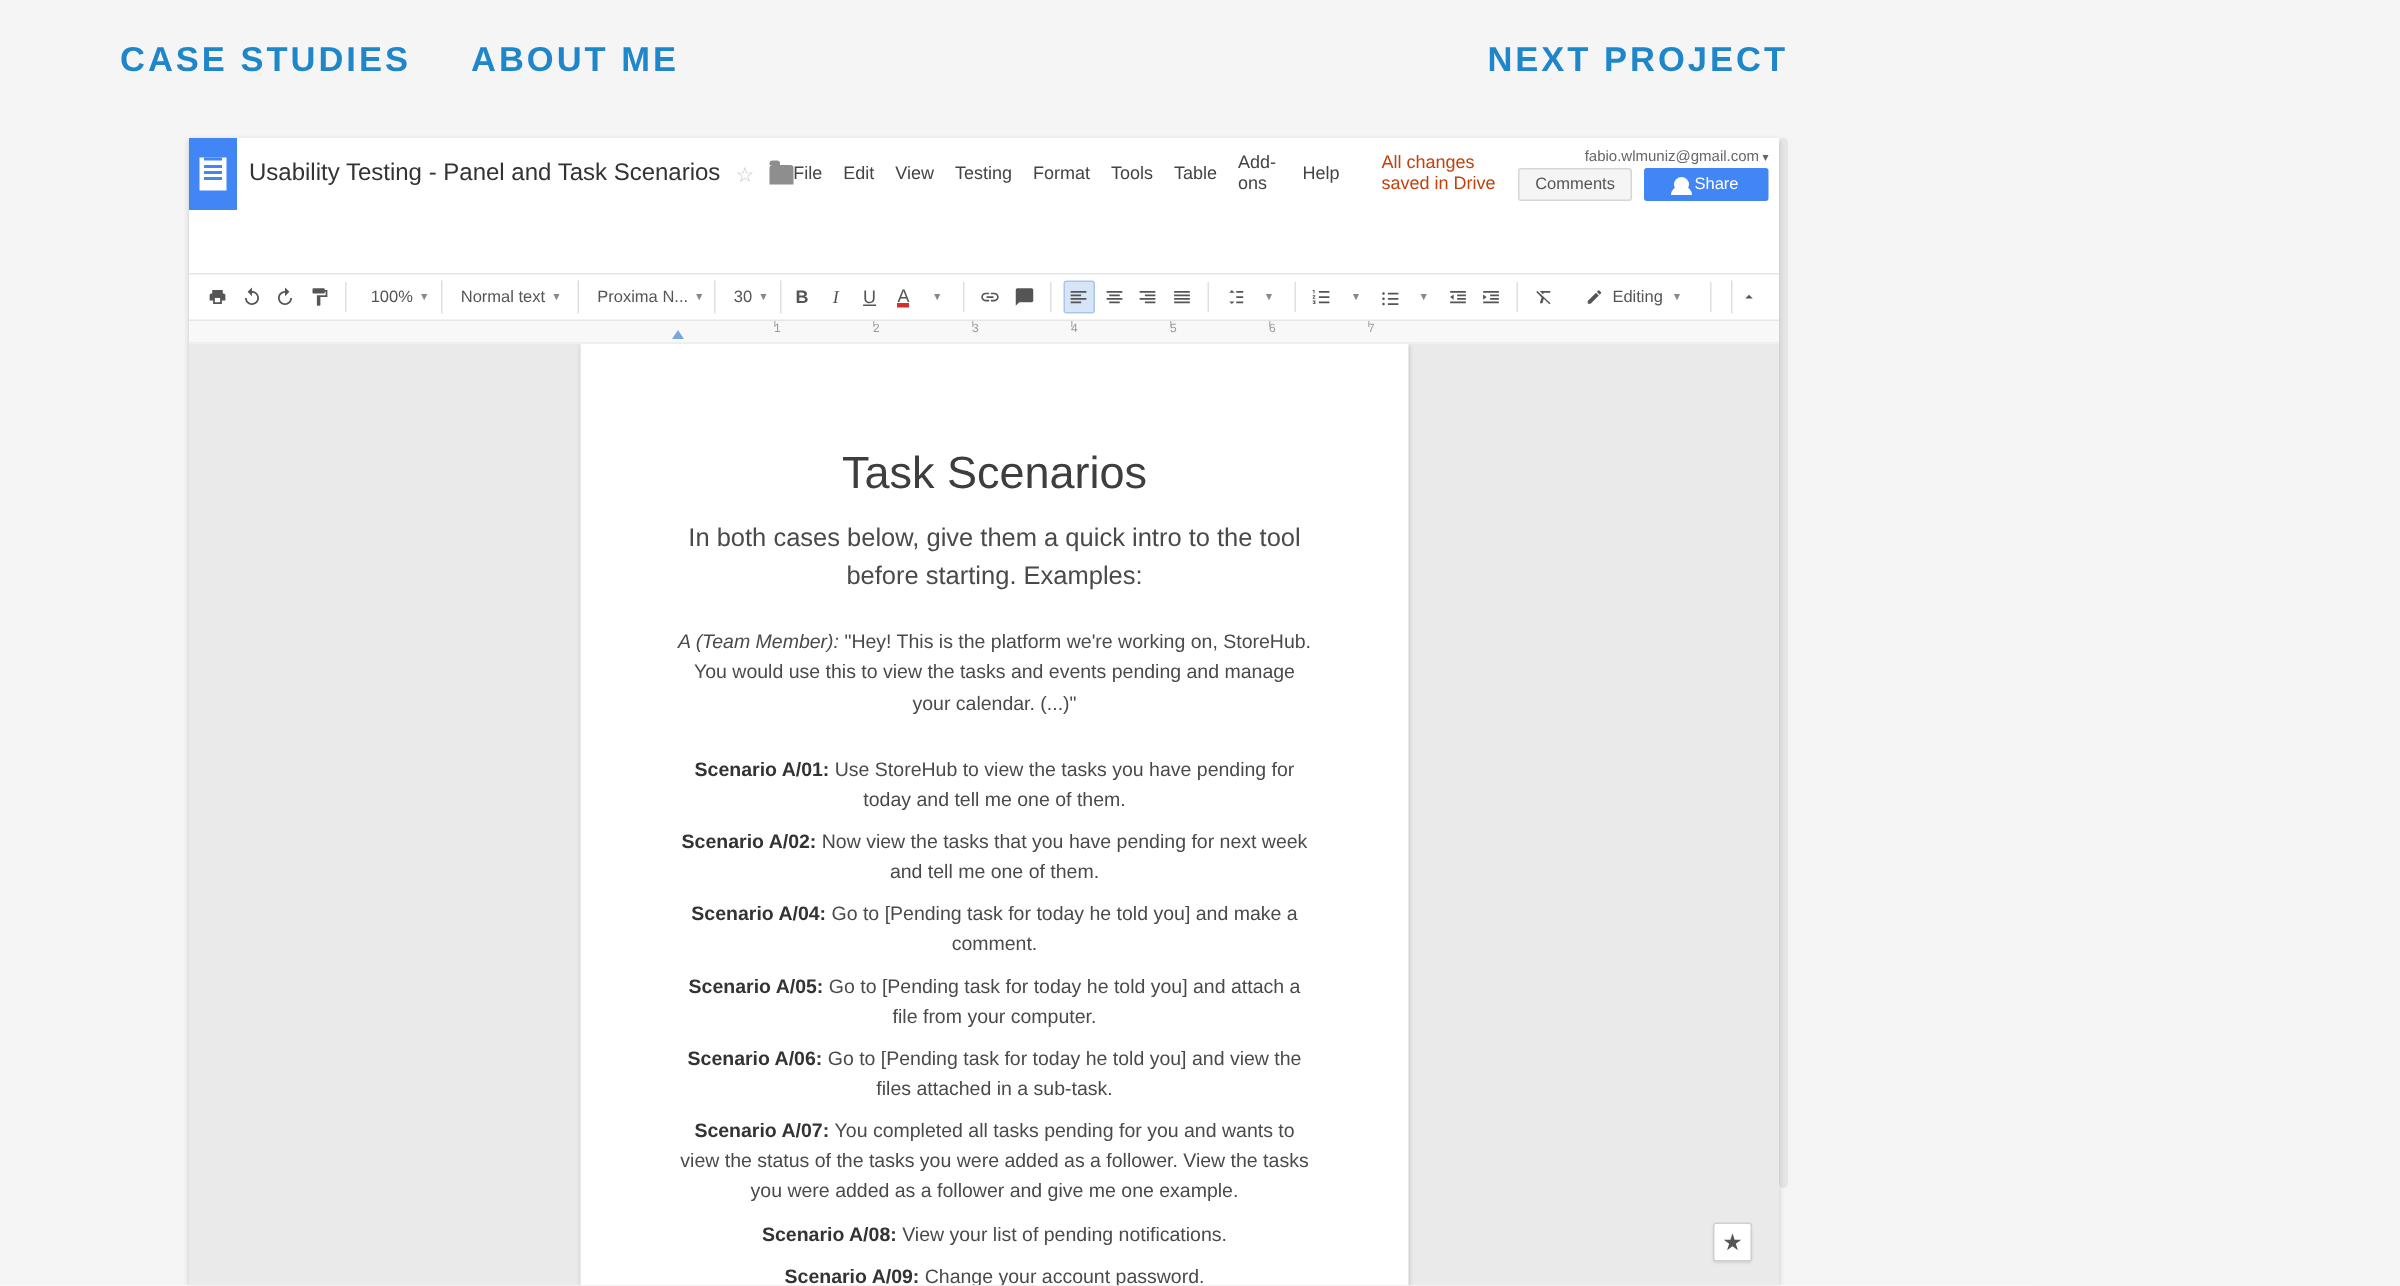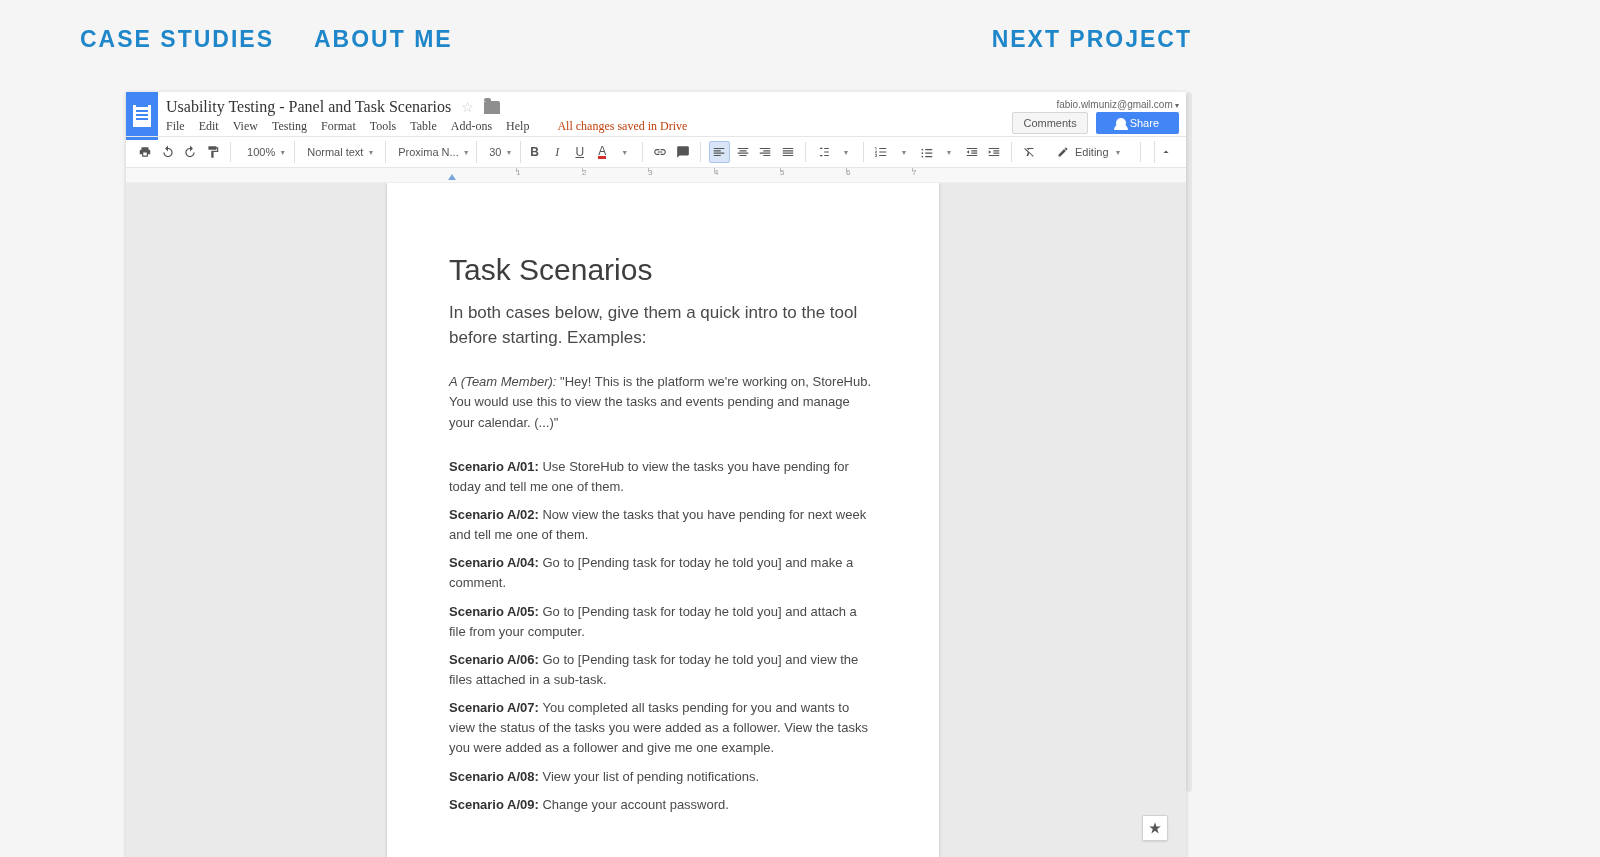--- a/index.html
+++ b/index.html
@@ -12,61 +12,61 @@
 
 
 .doc-window{position:absolute;top:92px;left:126px;right:86px;bottom:0;background:#fff;box-shadow:0 1px 4px rgba(0,0,0,.18);display:flex;flex-direction:column;}
 
 
 .titlebar{height:40px;display:flex;align-items:center;padding:4px 7px 0 0;border-bottom:0;}
 .doc-logo{width:32px;height:48px;background:#4285f4;display:flex;align-items:center;justify-content:center;margin-right:8px;}
 .doc-logo-inner{width:18px;height:22px;background:#fff;position:relative;}
 .doc-logo-inner::before,.doc-logo-inner::after{content:"";position:absolute;left:3px;right:3px;height:2px;background:#4285f4;}
 .doc-logo-inner::before{top:5px;box-shadow:0 4px 0 #4285f4,0 8px 0 #4285f4;}
-.title-area{flex:1;display:flex;flex-direction:column;min-width:0;font-family:Liberation Serif, serif;}
+.title-area{flex:1;display:flex;flex-direction:row;min-width:0;}
 .title-row{display:flex;align-items:center;gap:10px;height:20px;}
 .doc-title{font-size:16px;color:#333;white-space:nowrap;}
 .star{color:#c9c9c9;font-size:14px;cursor:pointer;}
 .folder{width:16px;height:13px;background:#8e8e8e;border-radius:2px 2px 0 0;position:relative;}
 .folder::before{content:"";position:absolute;top:-3px;left:0;width:7px;height:3px;background:#8e8e8e;border-radius:2px 2px 0 0;}
 
 .menubar{display:flex;gap:14px;font-size:12px;color:#444;height:18px;align-items:center;}
 .menubar span{cursor:pointer;}
 .save-status{color:#c2410c;margin-left:14px;}
 
 .top-right{display:flex;align-items:center;gap:8px;}
 .user-email{font-size:10px;color:#666;}
 .user-email::after{content:" ▾";font-size:8px;}
 .comments-btn{border:1px solid #d6d6d6;background:#f5f5f5;font-size:11px;color:#555;padding:4px 10px;border-radius:2px;cursor:pointer;}
 .share-btn{background:#4285f4;color:#fff;font-size:11px;padding:4px 20px;border-radius:2px;cursor:pointer;display:flex;align-items:center;gap:4px;}
 .share-icon{width:10px;height:10px;background:#fff;border-radius:50%;position:relative;}
 .share-icon::after{content:"";position:absolute;top:6px;left:-2px;width:14px;height:6px;background:#fff;border-radius:7px 7px 0 0;}
 
 
-.toolbar{height:30px;border-top:1px solid #e6e6e6;border-bottom:1px solid #e6e6e6;display:flex;align-items:center;padding:0 10px;gap:4px;font-size:11px;color:#555;}
+.toolbar{height:30px;border-top:1px solid #e6e6e6;border-bottom:1px solid #e6e6e6;display:flex;align-items:center;padding:0 10px;gap:4px;font-size:11px;color:#555;margin-top:46px;}
 .tb-sep{width:1px;height:20px;background:#e0e0e0;margin:0 4px;}
 .tb-btn{width:20px;height:20px;display:flex;align-items:center;justify-content:center;cursor:pointer;border-radius:2px;}
 .tb-btn svg{width:14px;height:14px;fill:#555;}
 .tb-select{display:flex;align-items:center;gap:4px;padding:0 8px;height:22px;border-right:1px solid #e0e0e0;cursor:pointer;white-space:nowrap;}
 .tb-caret{font-size:7px;color:#888;}
 .tb-btn.active{background:#d7e5f7;border:1px solid #a8c6ea;}
 .toolbar .spacer{flex:1;}
 .editing-btn{display:flex;align-items:center;gap:6px;padding:0 10px;cursor:pointer;}
 .pencil{width:12px;height:12px;}
 .chev-up{width:22px;height:22px;border-left:1px solid #e0e0e0;display:flex;align-items:center;justify-content:center;cursor:pointer;margin-left:6px;}
 
 
 .ruler{height:14px;background:#f8f8f8;border-bottom:1px solid #eee;position:relative;font-size:8px;color:#9a9a9a;}
 .ruler .tick{position:absolute;top:2px;height:10px;}
 .ruler .tick::before{content:"";position:absolute;left:0;top:0;width:1px;height:4px;background:#bbb;}
 .ruler .tick.num{top:0;}
 .ruler-indent{position:absolute;top:6px;width:0;height:0;border-left:4px solid transparent;border-right:4px solid transparent;border-bottom:6px solid #7aa7d8;}
 
 
-.canvas{flex:1;background:#eaeaea;overflow:hidden;position:relative;display:flex;justify-content:flex-start;}
+.canvas{flex:1;background:#eaeaea;overflow:hidden;position:relative;display:flex;justify-content:flex-start;text-align:center;}
 .paper{width:552px;min-height:800px;background:#fff;box-shadow:0 1px 3px rgba(0,0,0,.2);margin-left:261px;padding:70px 62px 40px 62px;box-sizing:border-box;color:#4a4a4a;}
 .paper h1{font-size:30px;font-weight:400;color:#3e3e3e;margin:0 0 14px;}
 .intro{font-size:17px;line-height:1.45;margin-bottom:22px;}
 .quote{font-size:13px;line-height:1.55;margin-bottom:24px;}
 .quote em{font-style:italic;}
 .scenario{font-size:13px;line-height:1.55;margin-bottom:8px;}
 .scenario b{font-weight:700;color:#333;}
 
 
 .explore{position:absolute;bottom:16px;right:18px;width:24px;height:24px;border:1px solid #d0d0d0;background:#fff;border-radius:2px;display:flex;align-items:center;justify-content:center;cursor:pointer;box-shadow:0 1px 2px rgba(0,0,0,.1);}

